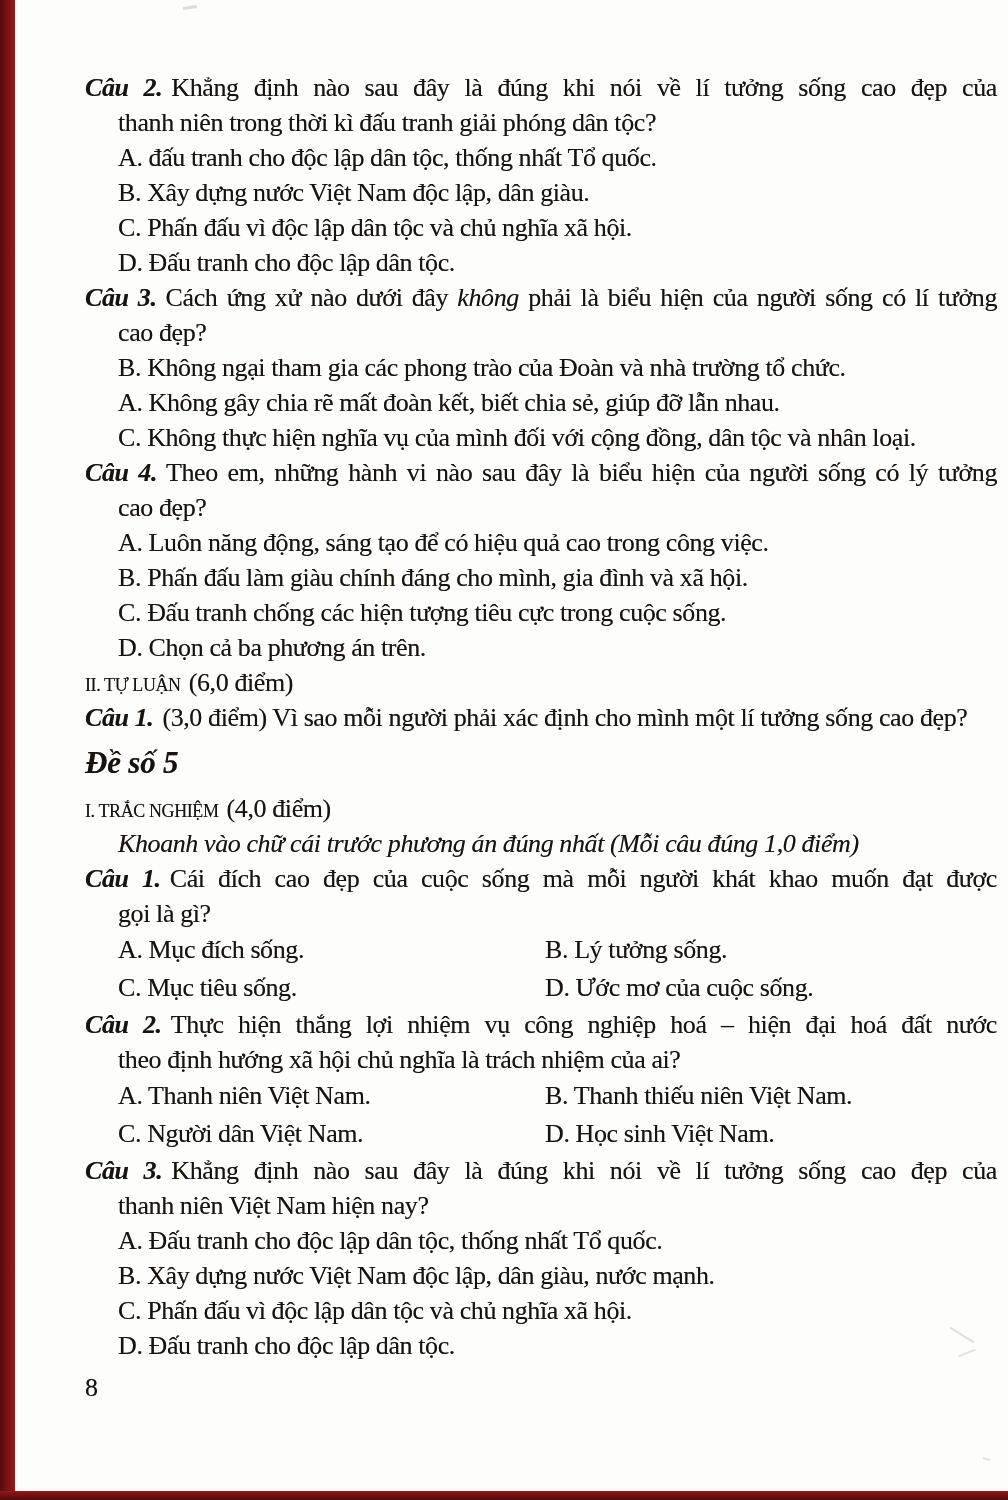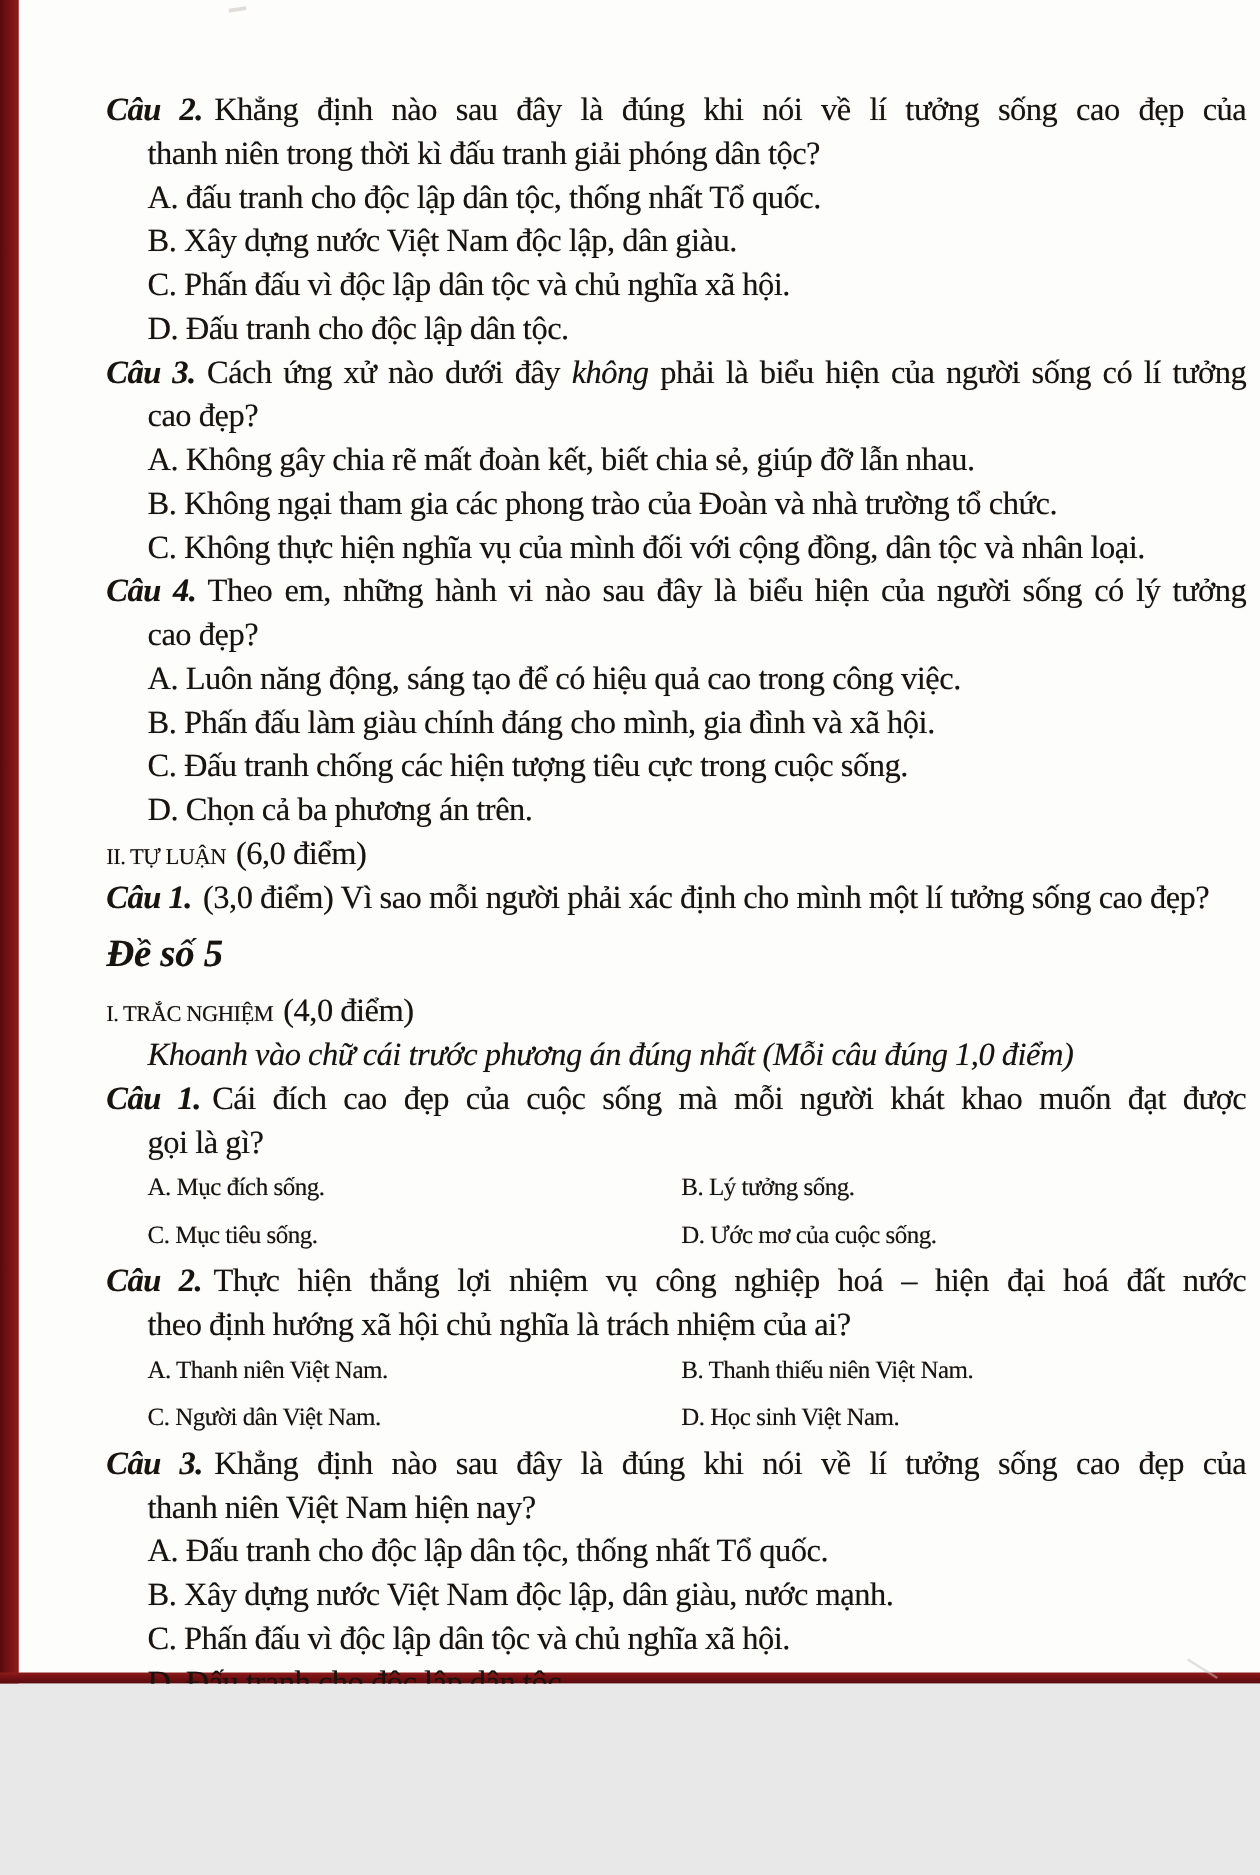--- a/index.html
+++ b/index.html
@@ -1,36 +1,36 @@
 <!DOCTYPE html>
 <html lang="vi" style="--cover-red: #7c1316; --paper: #fdfdfc; --ink: #17130e;"><head>
 <meta charset="utf-8">
 <style>
   html,body{margin:0;padding:0;background:#e8e8e8;}
   .page{
-    position:relative;width:1008px;height:1347px;margin:0 auto;
+    position:relative;width:1008px;height:1500px;margin:0 auto;
     background:var(--paper,#fdfdfc);overflow:hidden;
     font-family:"Liberation Serif","DejaVu Serif",serif;
     color:var(--ink,#17130e);
   }
   .edge-left{position:absolute;left:0;top:0;width:15px;height:100%;
     background:linear-gradient(90deg,#560b0e,var(--cover-red,#7c1316) 55%,#8e1d1b);}
   .edge-bottom{position:absolute;left:0;bottom:0;width:100%;height:9px;
     background:linear-gradient(0deg,#560b0e,var(--cover-red,#7c1316) 70%,#8e1d1b);}
   .content{position:absolute;left:85px;top:70px;width:912px;}
   .line{height:35px;line-height:35px;font-size:26px;letter-spacing:-0.4px;
     white-space:nowrap;text-shadow:0 0 0.6px rgba(25,18,10,0.5);}
   .jline{text-align:justify;text-align-last:justify;}
   .indent{padding-left:33px;}
   .qlabel{font-weight:bold;font-style:italic;margin-right:9px;}
   .seclabel{font-weight:normal;margin-right:8px;font-size:18px;}
   .em{font-style:italic;}
   .de-so{height:56px;line-height:56px;text-align:left;font-weight:bold;font-style:italic;
     font-size:31px;letter-spacing:-0.2px;text-shadow:0 0 0.6px rgba(25,18,10,0.5);}
-  .optrow{display:flex;height:38px;line-height:38px;font-size:20px;letter-spacing:-0.4px;
+  .optrow{display:flex;height:38px;line-height:38px;font-size:26px;letter-spacing:-0.4px;
     white-space:nowrap;text-shadow:0 0 0.6px rgba(25,18,10,0.5);}
   .optrow .c1{width:427px;flex:none;}
   .optrow .c2{flex:1;}
   .pagenum{margin-top:10px;height:30px;line-height:30px;font-size:26px;
     text-shadow:0 0 0.6px rgba(25,18,10,0.5);}
   .artifact{position:absolute;background:#c9c3ba;}
   .a1{left:183px;top:6px;width:14px;height:3px;opacity:.55;transform:rotate(-8deg);}
   .a2{left:948px;top:1334px;width:28px;height:2px;opacity:.5;transform:rotate(32deg);}
   .a3{left:958px;top:1352px;width:18px;height:2px;opacity:.45;transform:rotate(-22deg);}
   .a4{left:983px;top:1458px;width:7px;height:2px;opacity:.5;transform:rotate(14deg);}
@@ -50,22 +50,22 @@
 
     <div class="line jline"><span class="qlabel">Câu 2.</span><span>Khẳng định nào sau đây là đúng khi nói về lí tưởng sống cao đẹp của</span></div>
     <div class="line indent">thanh niên trong thời kì đấu tranh giải phóng dân tộc?</div>
     <div class="line indent">A. đấu tranh cho độc lập dân tộc, thống nhất Tổ quốc.</div>
     <div class="line indent">B. Xây dựng nước Việt Nam độc lập, dân giàu.</div>
     <div class="line indent">C. Phấn đấu vì độc lập dân tộc và chủ nghĩa xã hội.</div>
     <div class="line indent">D. Đấu tranh cho độc lập dân tộc.</div>
 
     <div class="line jline"><span class="qlabel">Câu 3.</span><span>Cách ứng xử nào dưới đây </span><span class="em">không</span><span> phải là biểu hiện của người sống có lí tưởng</span></div>
     <div class="line indent">cao đẹp?</div>
+    <div class="line indent">B. Không ngại tham gia các phong trào của Đoàn và nhà trường tổ chức.</div>
     <div class="line indent">A. Không gây chia rẽ mất đoàn kết, biết chia sẻ, giúp đỡ lẫn nhau.</div>
-    <div class="line indent">B. Không ngại tham gia các phong trào của Đoàn và nhà trường tổ chức.</div>
     <div class="line indent">C. Không thực hiện nghĩa vụ của mình đối với cộng đồng, dân tộc và nhân loại.</div>
 
     <div class="line jline"><span class="qlabel">Câu 4.</span><span>Theo em, những hành vi nào sau đây là biểu hiện của người sống có lý tưởng</span></div>
     <div class="line indent">cao đẹp?</div>
     <div class="line indent">A. Luôn năng động, sáng tạo để có hiệu quả cao trong công việc.</div>
     <div class="line indent">B. Phấn đấu làm giàu chính đáng cho mình, gia đình và xã hội.</div>
     <div class="line indent">C. Đấu tranh chống các hiện tượng tiêu cực trong cuộc sống.</div>
     <div class="line indent">D. Chọn cả ba phương án trên.</div>
 
     <div class="line"><span class="seclabel">II. TỰ LUẬN</span><span>(6,0 điểm)</span></div>

